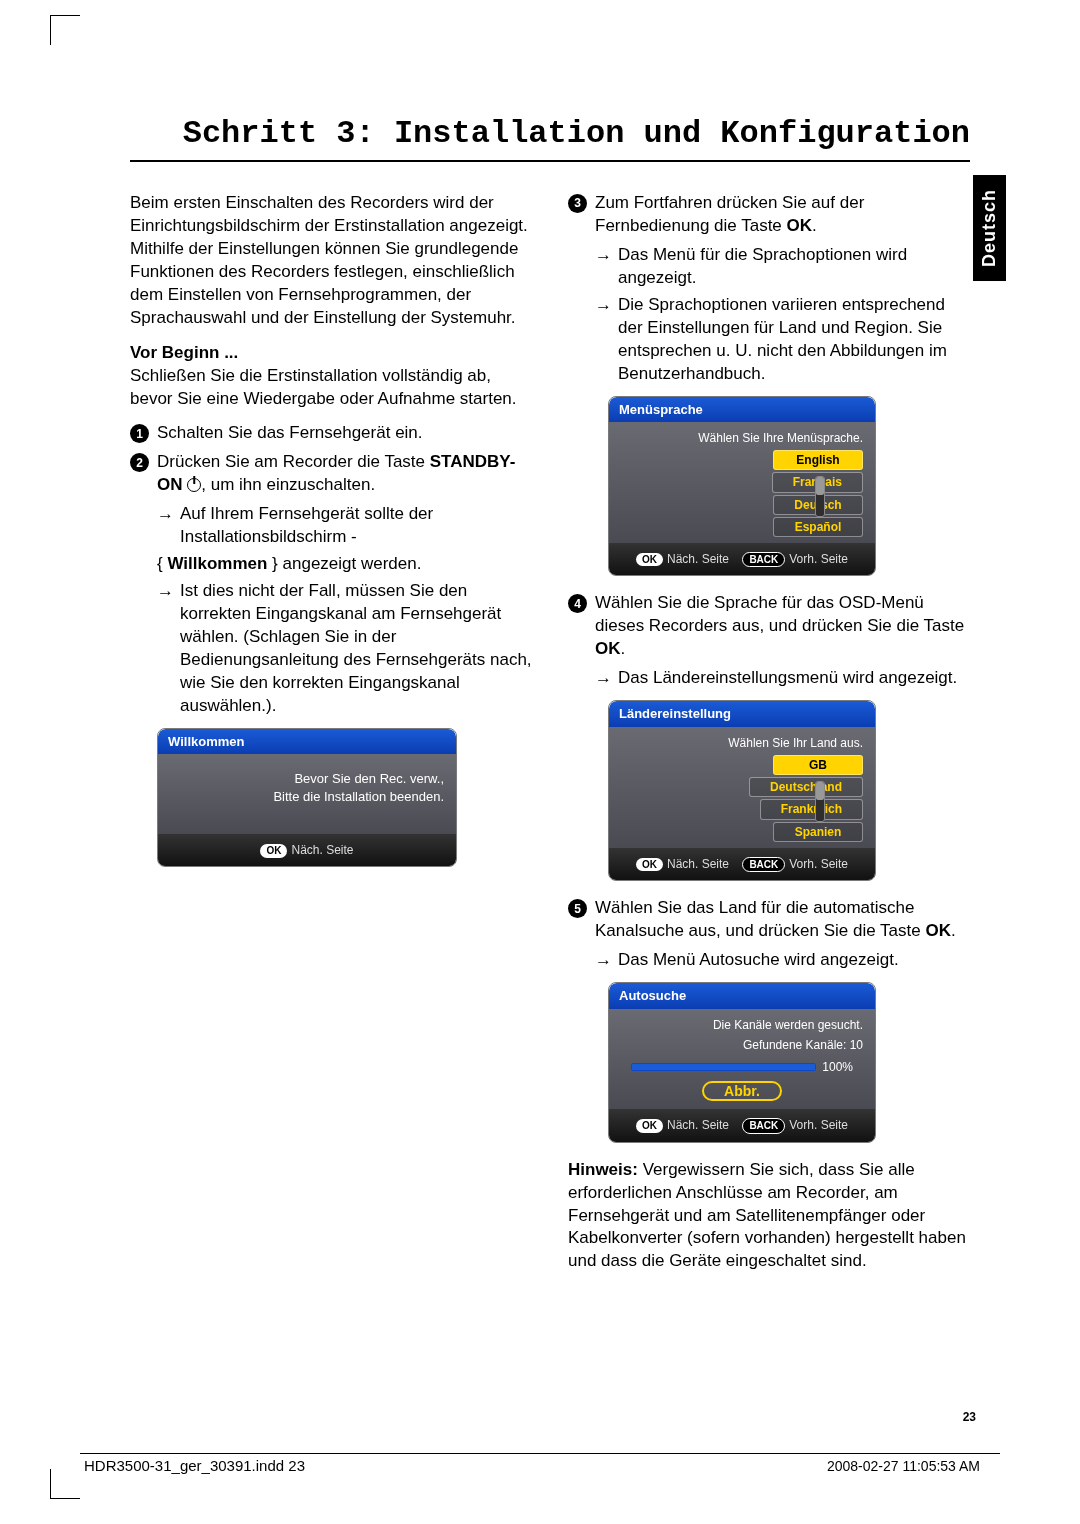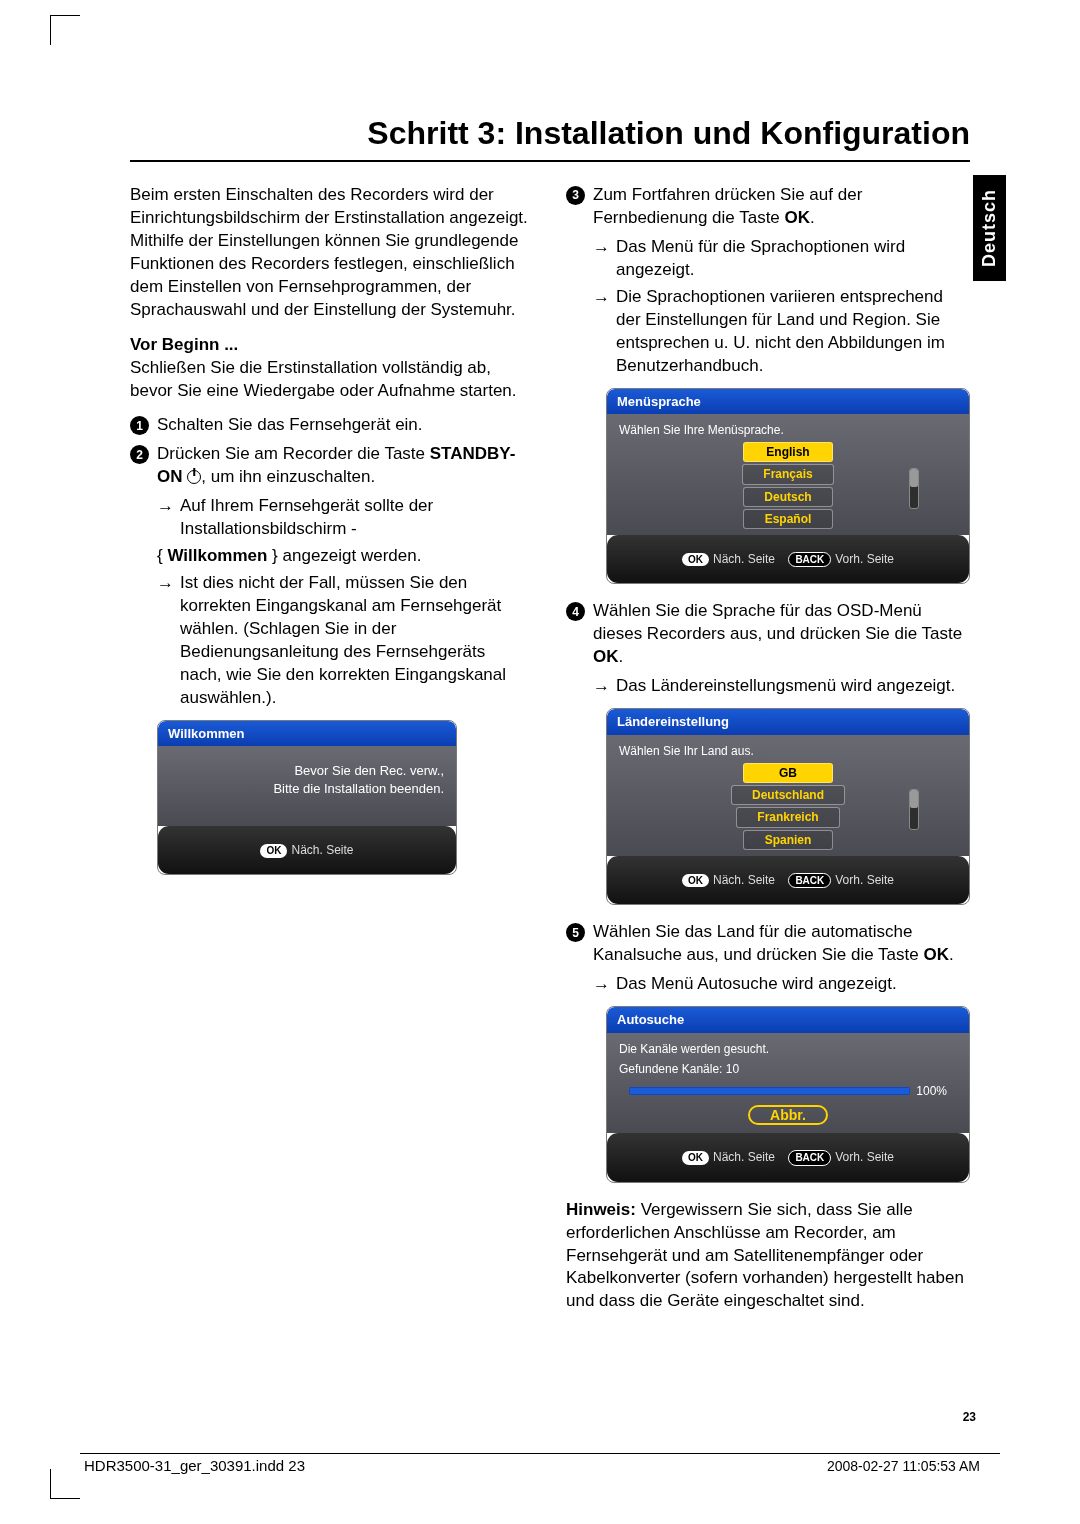--- a/index.html
+++ b/index.html
@@ -22,21 +22,22 @@
     left: 130px;
     top: 115px;
     width: 840px;
   }
   h1.title {
     font-size: 32px;
     font-weight: bold;
     text-align: right;
     border-bottom: 2px solid #000;
     padding-bottom: 8px;
-    margin-bottom: 22px;
+    margin-bottom: 30px;
+    font-family: Liberation Mono, monospace;
   }
   .lang-tab {
     position: absolute;
     right: -36px;
     top: 60px;
     background: #000;
     color: #fff;
     writing-mode: vertical-rl;
     transform: rotate(180deg);
     padding: 14px 6px;
@@ -72,71 +73,70 @@
   }
   
   .osd {
     width: 300px;
     margin: 10px 0 16px 27px;
     border: 1px solid #7a7a7a;
     border-radius: 8px;
     overflow: hidden;
     font-size: 13px;
   }
-  .osd.right { margin-left: 40px; width: 364px; }
+  .osd.right { margin-left: 40px; width: 268px; }
   .osd-header {
     background: linear-gradient(#1a5bd6,#0b3db2);
     color: #fff; font-weight: bold;
     padding: 4px 10px;
     border-top-left-radius: 8px; border-top-right-radius: 8px;
   }
   .osd-body {
     background: linear-gradient(#6a6a72,#4a4a52);
     color: #fff;
     padding: 8px 12px 6px;
     position: relative;
     min-height: 80px;
   }
   .osd-body.center { text-align: right; padding-top: 16px; padding-bottom: 16px;}
   .osd-footer {
     background: linear-gradient(#333,#111);
     color: #ddd;
     text-align: center;
-    padding: 16px 6px;
+    padding: 8px 6px;
     font-size: 12px;
-    border-radius: 11px;
   }
   .pill {
     display: inline-block; background: #fff; color: #000;
     border-radius: 8px; padding: 0 6px; font-size: 10px; font-weight: bold;
     margin-right: 4px;
   }
   .pill.back { background: #000; color: #fff; border: 1px solid #fff;}
-  .opt-list { display: flex; flex-direction: column; align-items: center; gap: 2px; position: relative;}
+  .opt-list { display: flex; flex-direction: column; align-items: flex-end; gap: 2px; position: relative;}
   .opt {
     border: 1px solid rgba(255,255,255,0.4);
     background: rgba(0,0,0,0.15);
     color: #ffd400;
     font-weight: bold;
     font-size: 12px;
     padding: 1px 20px;
     border-radius: 3px;
     min-width: 90px; text-align: center;
   }
   .opt.sel { background: #ffd400; color: #000; }
   .scrollbar {
     position: absolute; right: 38px; top: 26px; bottom: 20px;
     width: 10px; background: #2e2e2e; border: 1px solid #888;
     border-radius: 3px;
   }
   .scrollbar .thumb {
     position: absolute; left: 0; right: 0; top: 0; height: 18px;
     background: #999; border-radius: 2px;
   }
-  .osd-sub { text-align: left; color: #fff; font-size: 12px; margin-bottom: 4px;}
+  .osd-sub { text-align: right; color: #fff; font-size: 12px; margin-bottom: 4px;}
   .progress-row { display: flex; align-items: center; gap: 6px; margin: 6px 10px;}
   .progress { flex: 1; height: 8px; border: 1px solid #1047c9; background: #1a5bd6; border-radius: 2px;}
   .progress .fill { height: 100%; width: 100%; background: #1a5bd6;}
   .pct { color: #fff; font-size: 12px;}
   .abbr-btn {
     display: block; margin: 6px auto 2px;
     background: transparent; border: 2px solid #ffd400;
     color: #ffd400; font-weight: bold;
     padding: 0 20px; border-radius: 10px; font-size: 14px;
   }

